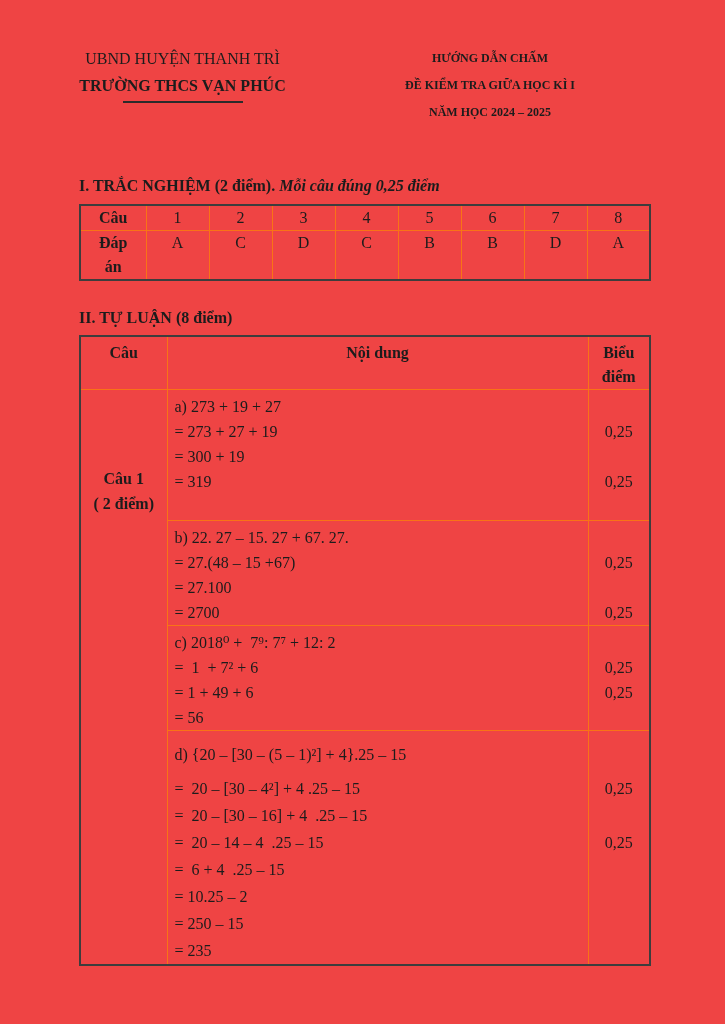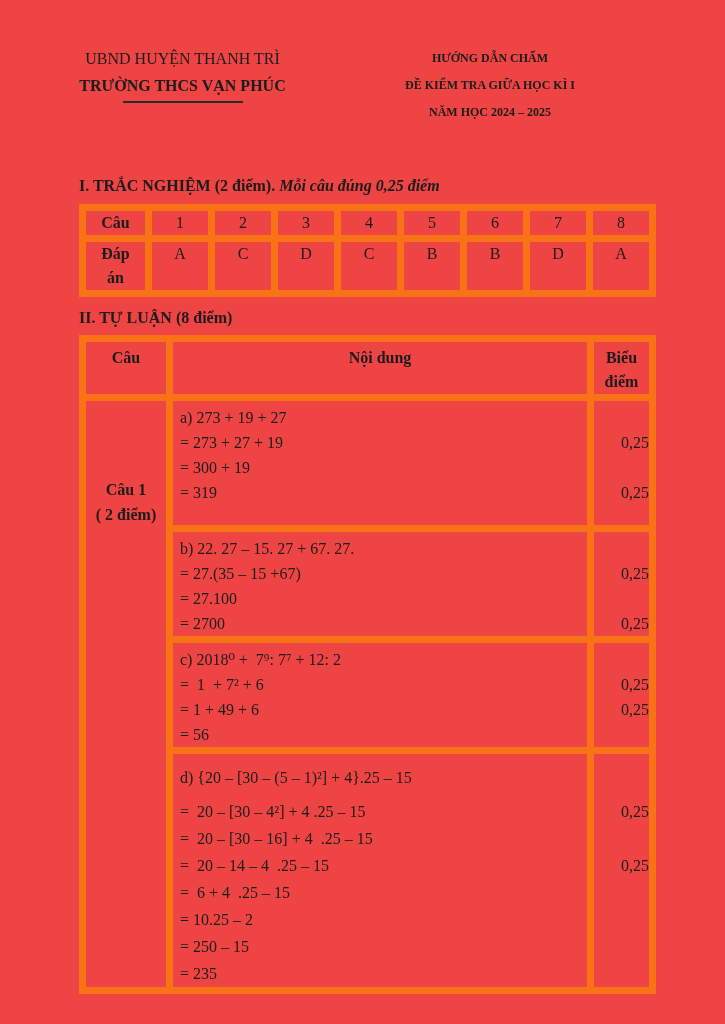--- a/index.html
+++ b/index.html
@@ -36,36 +36,36 @@
   .sec-heading { font-size: 16px; line-height: 20px; }
 
   
   table {
     border-collapse: collapse;
     table-layout: fixed;
     width: 570px;
     font-size: 16px;
   }
   table, .outer { border: 2px solid #3d3d3d; }
-  td { border: 7px solid #f97316; vertical-align: top; padding: 0; }
+  td { border: 1px solid #f97316; vertical-align: top; padding: 0; }
 
   
   .mc-table { margin-top: 8px; }
   .mc-table td { text-align: center; }
   .mc-row-1 td { height: 24px; line-height: 24px; }
   .mc-row-2 td { height: 49px; line-height: 24px; }
 
   
   .essay-table { margin-top: 7px; }
   .essay-head td { height: 53px; text-align: center; font-weight: bold; line-height: 24px; padding-top: 4px; }
   .q-cell { text-align: center; font-weight: bold; line-height: 25px; padding-top: 76px; }
   .content-cell { padding-top: 4px; }
   .content-cell .ln { height: 25px; line-height: 25px; padding-left: 7px; white-space: pre; overflow: hidden; }
   .score-cell { padding-top: 4px; }
-  .score-cell .ln { height: 25px; line-height: 25px; text-align: right; white-space: pre; overflow: hidden; }
+  .score-cell .ln { height: 25px; line-height: 25px; text-align: center; white-space: pre; overflow: hidden; }
   .row-a td { height: 131px; }
   .row-b td { height: 103px; }
   .row-c td { height: 104px; }
   .row-d td { height: 230px; }
   .row-d .ln { height: 27px; line-height: 27px; }
   .row-d .ln.tall { height: 40px; line-height: 40px; }
 </style>
 </head>
 <body>
 
@@ -160,21 +160,21 @@
         <td class="score-cell">
           <div class="ln"></div>
           <div class="ln">0,25</div>
           <div class="ln"></div>
           <div class="ln">0,25</div>
         </td>
       </tr>
       <tr class="row-b">
         <td class="content-cell">
           <div class="ln">b) 22. 27 – 15. 27 + 67. 27.</div>
-          <div class="ln">= 27.(35 – 15 +67)</div>
+          <div class="ln">= 27.(48 – 15 +67)</div>
           <div class="ln">= 27.100</div>
           <div class="ln">= 2700</div>
         </td>
         <td class="score-cell">
           <div class="ln"></div>
           <div class="ln">0,25</div>
           <div class="ln"></div>
           <div class="ln">0,25</div>
         </td>
       </tr>

